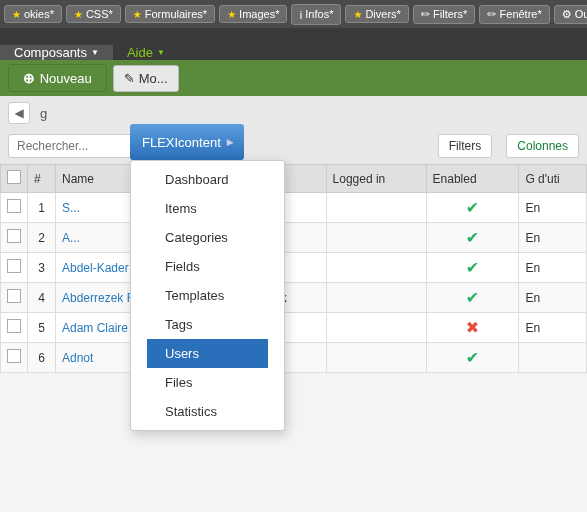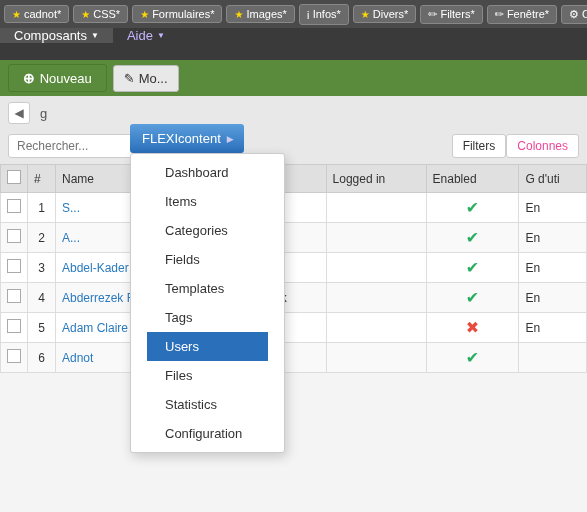--- a/index.html
+++ b/index.html
@@ -36,24 +36,24 @@
       align-items: center;
       gap: 3px;
     }
     .toolbar-btn .star { color: #ffd700; font-size: 10px; }
 
     
     .nav-bar {
       background: #3a3a3a;
       height: 32px;
       display: flex;
-      align-items: flex-start;
+      align-items: flex-end;
     }
     .nav-item {
-      color: #c4b5fd;
+      color: #84cc16;
       padding: 0 14px;
       display: flex;
       align-items: center;
       cursor: pointer;
       font-size: 13px;
       gap: 4px;
       position: relative;
     }
     .nav-item .arr { font-size: 8px; }
     .nav-item.composants {
@@ -122,21 +122,21 @@
       cursor: pointer;
       color: #666;
       font-size: 12px;
     }
 
     
     .search-row {
       padding: 4px 8px;
       display: flex;
       align-items: flex-end;
-      gap: 0;
+      gap: 14px;
     }
     .search-input {
       border: 1px solid #ccc;
       border-radius: 3px;
       padding: 4px 8px;
       font-size: 12px;
       width: 140px;
       background: #fff;
     }
     .btn-search {
@@ -161,21 +161,21 @@
       background: #fff;
       color: #333;
       border: 1px solid #ccc;
       border-radius: 3px;
       padding: 4px 10px;
       cursor: pointer;
       font-size: 12px;
     }
     .btn-colonnes {
       background: #fff;
-      color: #ec4899;
+      color: #15803d;
       border: 1px solid #ccc;
       border-radius: 3px;
       padding: 4px 10px;
       cursor: pointer;
       font-size: 12px;
     }
 
     
     .main-table {
       width: 100%;
@@ -258,37 +258,37 @@
       background: linear-gradient(to bottom, #5a9edd, #2a6fba);
       color: #fff;
       border: none;
       border-radius: 3px;
       padding: 5px 10px 5px 12px;
       font-size: 13px;
       cursor: pointer;
       display: flex;
       align-items: center;
       gap: 6px;
-      height: 29px;
+      height: 36px;
     }
     .flexi-btn .arr { font-size: 9px; color: #cce; }
 
     .page-label {
       color: #555;
       font-size: 13px;
       padding: 2px 4px;
     }
   </style>
 </head>
 <body>
 
 <div class="top-toolbar">
   <div class="toolbar-btn">
     <span class="star">★</span>
-    <span>cadnot*</span>
+    <span>okies*</span>
   </div>
   <div class="toolbar-btn">
     <span class="star">★</span>
     <span>CSS*</span>
   </div>
   <div class="toolbar-btn">
     <span class="star">★</span>
     <span>Formulaires*</span>
   </div>
   <div class="toolbar-btn">
@@ -436,17 +436,16 @@
     <div class="dropdown-menu" id="dropdown-menu">
     <div class="menu-item">Dashboard</div>
         <div class="menu-item">Items</div>
         <div class="menu-item">Categories</div>
         <div class="menu-item">Fields</div>
         <div class="menu-item">Templates</div>
         <div class="menu-item">Tags</div>
         <div class="menu-item active">Users</div>
         <div class="menu-item">Files</div>
         <div class="menu-item">Statistics</div>
-        <div class="menu-item">Configuration</div>
       </div>
   </div>
 
 </div>
 
 </body></html>

